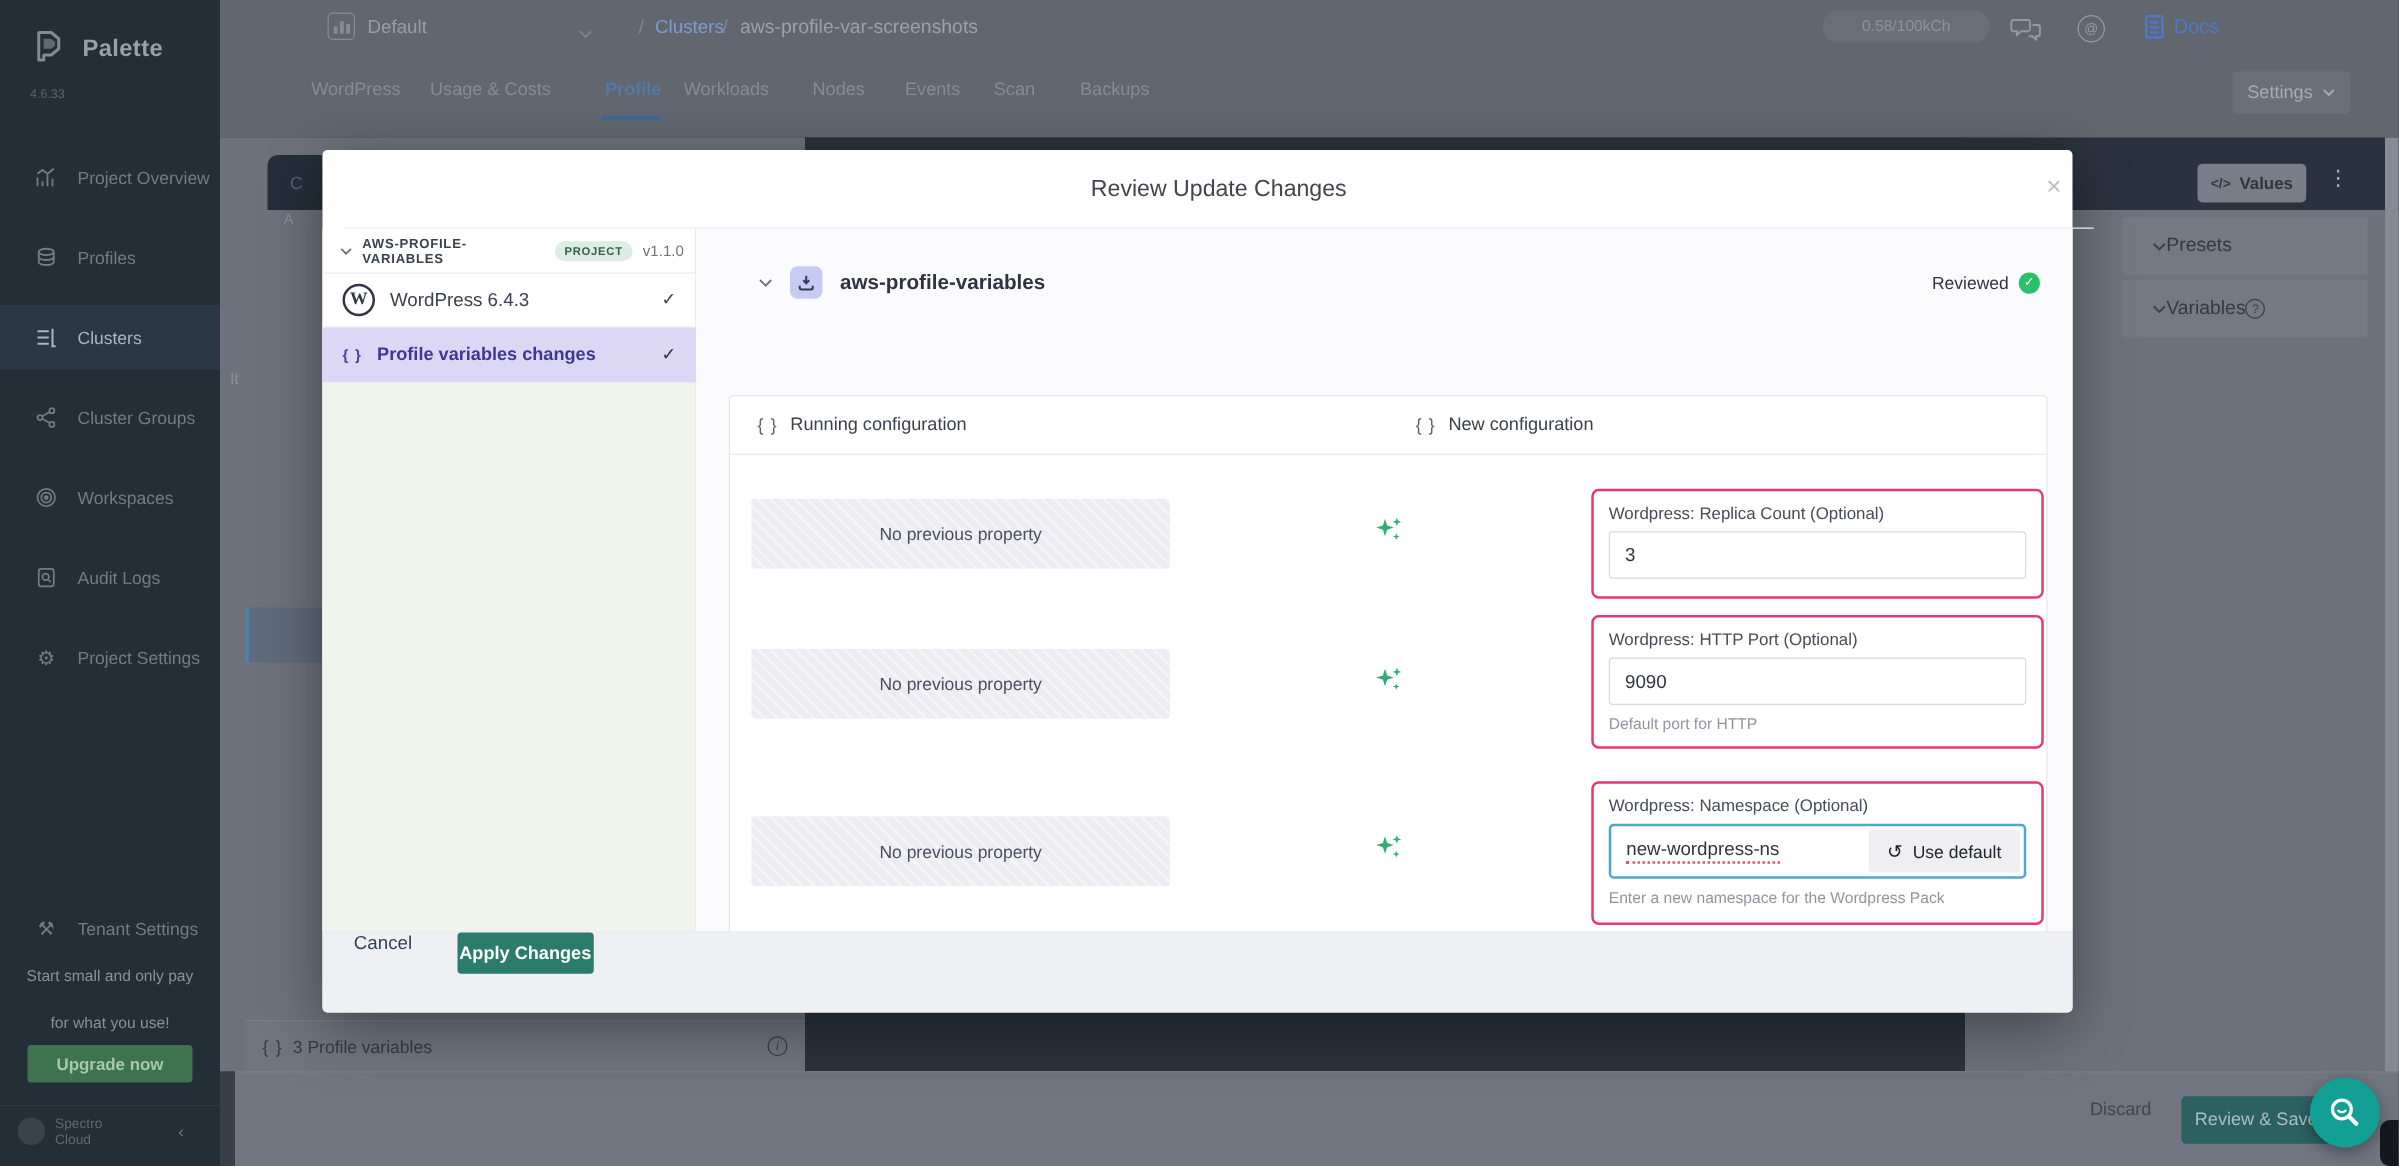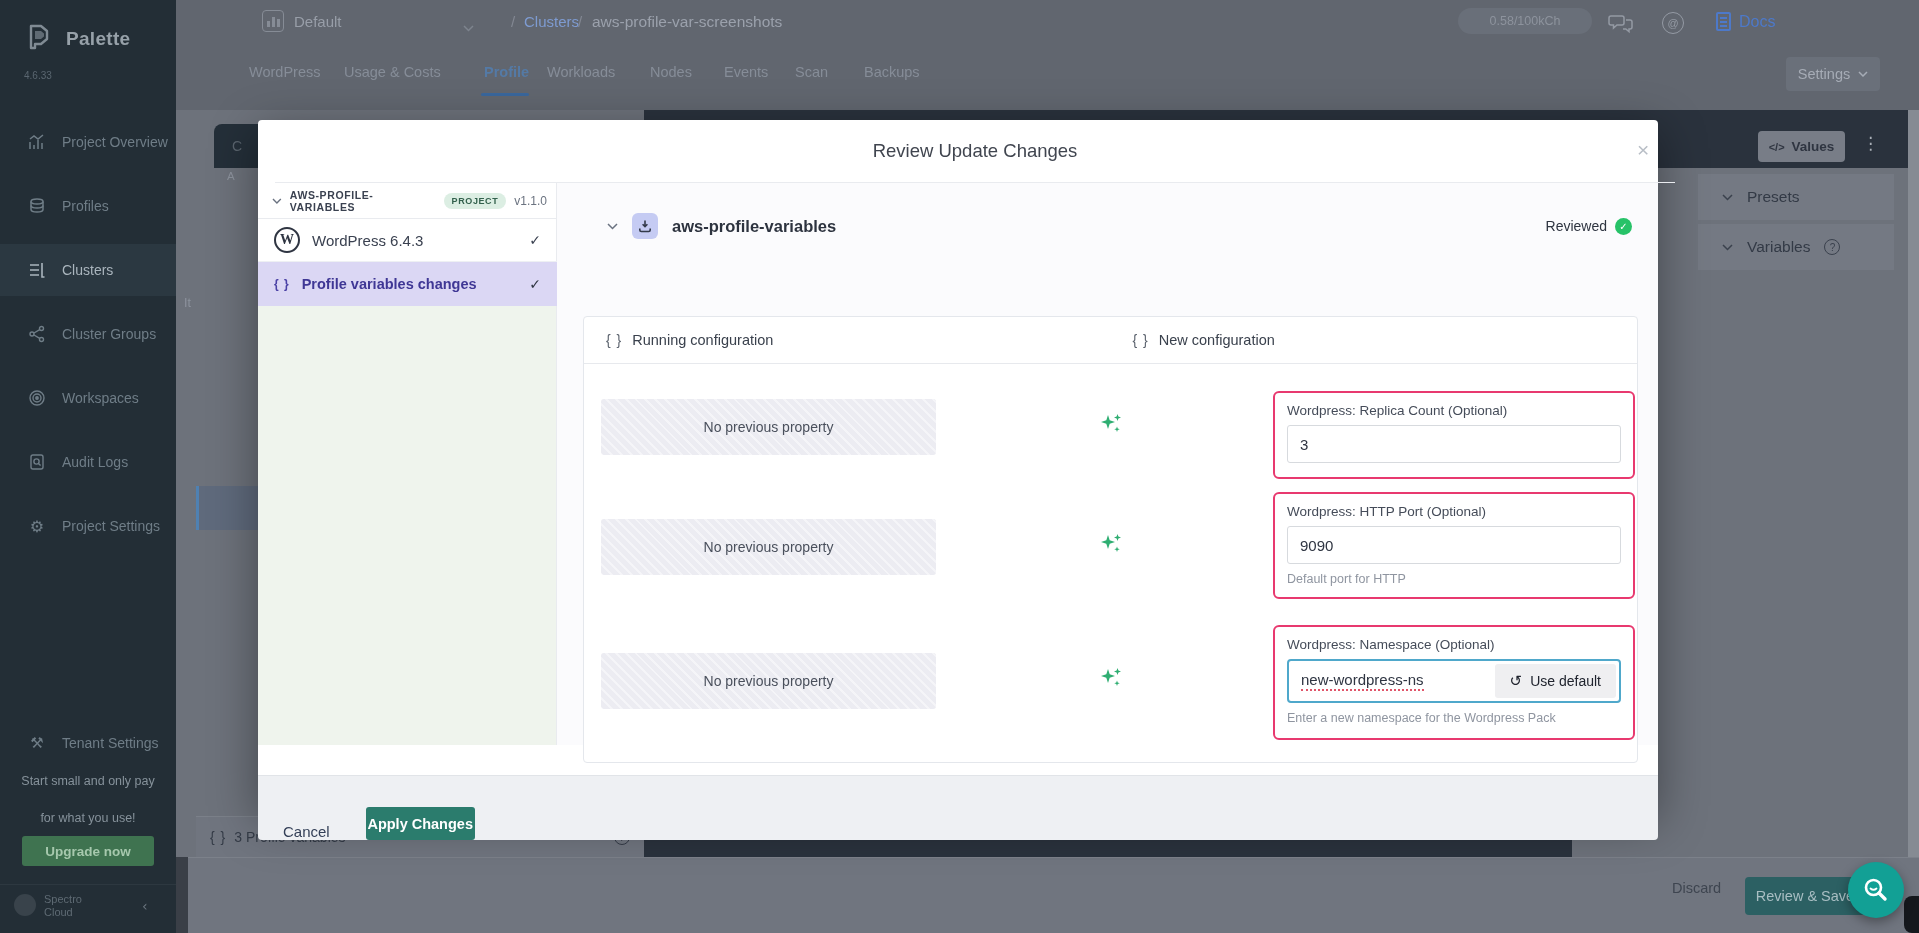--- a/index.html
+++ b/index.html
@@ -47,21 +47,21 @@
   .bg-left{left:176px;top:110px;width:468px;height:747px;background:#6d727b;}
   .bg-editor{left:644px;top:110px;width:928px;height:747px;background:#2a323d;}
   .bg-right{left:1572px;top:110px;width:347px;height:747px;background:#6d727b;}
   .bg-right-dark{left:1572px;top:110px;width:347px;height:58px;background:#2a323d;}
   .bg-scrollstrip{left:1908px;top:110px;width:11px;height:747px;background:#868b93;}
   .bg-card{left:214px;top:124px;width:44px;height:44px;background:#242f39;border-radius:8px 0 0 0;color:#5a646e;font-size:14px;display:flex;align-items:center;padding-left:18px;}
   .frag{color:#8d939d;font-size:11.5px;}
   .bg-selrow{left:196px;top:486px;width:62px;height:44px;background:#5f6a7c;border-left:3px solid #4f81b2;}
   .values-btn{left:1758px;top:131px;width:87px;height:31px;background:#787d87;border-radius:4px;display:flex;align-items:center;justify-content:center;gap:7px;font-size:13.5px;color:#2f3541;font-weight:600;}
   .dots{left:1862px;top:133px;font-size:17px;color:#a9afb7;letter-spacing:0;}
-  .panel-row{left:1698px;width:196px;height:46px;background:#747983;display:flex;align-items:center;gap:14px;padding-left:24px;color:#333a46;font-size:15.5px;}
+  .panel-row{left:1698px;width:196px;height:46px;background:#747983;display:flex;align-items:center;gap:0;padding-left:24px;color:#333a46;font-size:15.5px;}
   .q-ic{width:16px;height:16px;border:1.5px solid #3a414d;border-radius:50%;font-size:10px;display:flex;align-items:center;justify-content:center;color:#3a414d;}
   .vars-bar{left:196px;top:816px;width:448px;height:41px;background:#70757f;border-top:1px solid #7b8089;display:flex;align-items:center;padding:0 14px;color:#343b47;font-size:14px;}
   .info-ic{width:16px;height:16px;border:1.5px solid #343b47;border-radius:50%;font-size:10px;font-style:italic;display:flex;align-items:center;justify-content:center;color:#343b47;margin-left:auto;}
   #pagefooter{left:188px;top:857px;width:1743px;height:76px;background:#70757f;border-top:1px solid #7c818a;}
   .discard-lbl{left:1484px;top:22px;font-size:14.5px;color:#3e4550;}
   .review-btn{left:1557px;top:19px;width:120px;height:38px;background:#2c6063;border-radius:4px;color:#a9bec3;font-size:14.5px;display:flex;align-items:center;justify-content:center;}
   .fab{left:1848px;top:862px;width:56px;height:56px;border-radius:50%;background:#12a095;box-shadow:0 4px 12px rgba(0,0,0,.35);display:flex;align-items:center;justify-content:center;z-index:40;}
   .corner-tab{left:1904px;top:896px;width:15px;height:37px;background:#15181d;border-radius:8px 0 0 8px;z-index:35;}
 
   
@@ -96,21 +96,21 @@
     background:#ececf2;background-image:repeating-linear-gradient(45deg,rgba(255,255,255,.45) 0 2px,rgba(255,255,255,0) 2px 7px);}
   .sparkle{left:510px;width:34px;display:flex;justify-content:center;}
   .pink-group{left:689px;width:362px;border:2px solid #e8396f;border-radius:6px;background:#fff;padding:10px 12px;}
   .f-label{font-size:13.5px;font-weight:500;color:#454c59;margin-bottom:7px;}
   .f-input{width:100%;height:38px;border:1px solid #d7dade;border-radius:3px;font-size:15px;color:#2f3542;padding:0 12px;font-family:"Liberation Sans",sans-serif;outline:none;background:#fff;}
   .f-helper{margin-top:8px;font-size:12.5px;color:#8f95a0;}
   .ns-wrap{display:flex;align-items:stretch;height:44px;border:2px solid #4fa8cb;border-radius:4px;background:#fff;overflow:hidden;}
   .ns-text{flex:1;display:flex;align-items:center;padding:0 12px;font-size:15px;color:#2f3542;}
   .ns-text b{font-weight:400;border-bottom:2px dotted #e0556a;padding-bottom:1px;}
   .use-default{display:flex;align-items:center;gap:8px;background:#efeff1;border-radius:3px;margin:3px;padding:0 15px;font-size:14px;font-weight:500;color:#20242e;}
-  .m-footer{left:0;top:625px;width:1400px;height:65px;background:#eef0f3;border-top:1px solid #e1e4e8;display:flex;align-items:flex-end;padding-left:25px;gap:36px;border-radius:0 0 4px 4px;margin-top:30px;}
+  .m-footer{left:0;top:625px;width:1400px;height:65px;background:#eef0f3;border-top:1px solid #e1e4e8;display:flex;align-items:flex-start;padding-left:25px;gap:36px;border-radius:0 0 4px 4px;}
   .cancel{font-size:15px;font-weight:500;color:#333f57;}
   .apply-btn{width:109px;height:33px;background:#2b7c6d;border-radius:3px;color:#fff;font-size:14.5px;font-weight:600;display:flex;align-items:center;justify-content:center;}
 </style>
 </head>
 <body>
 
 <div id="screen">
 
   <div id="sidebar" class="abs">
     <div class="abs brand-row">

